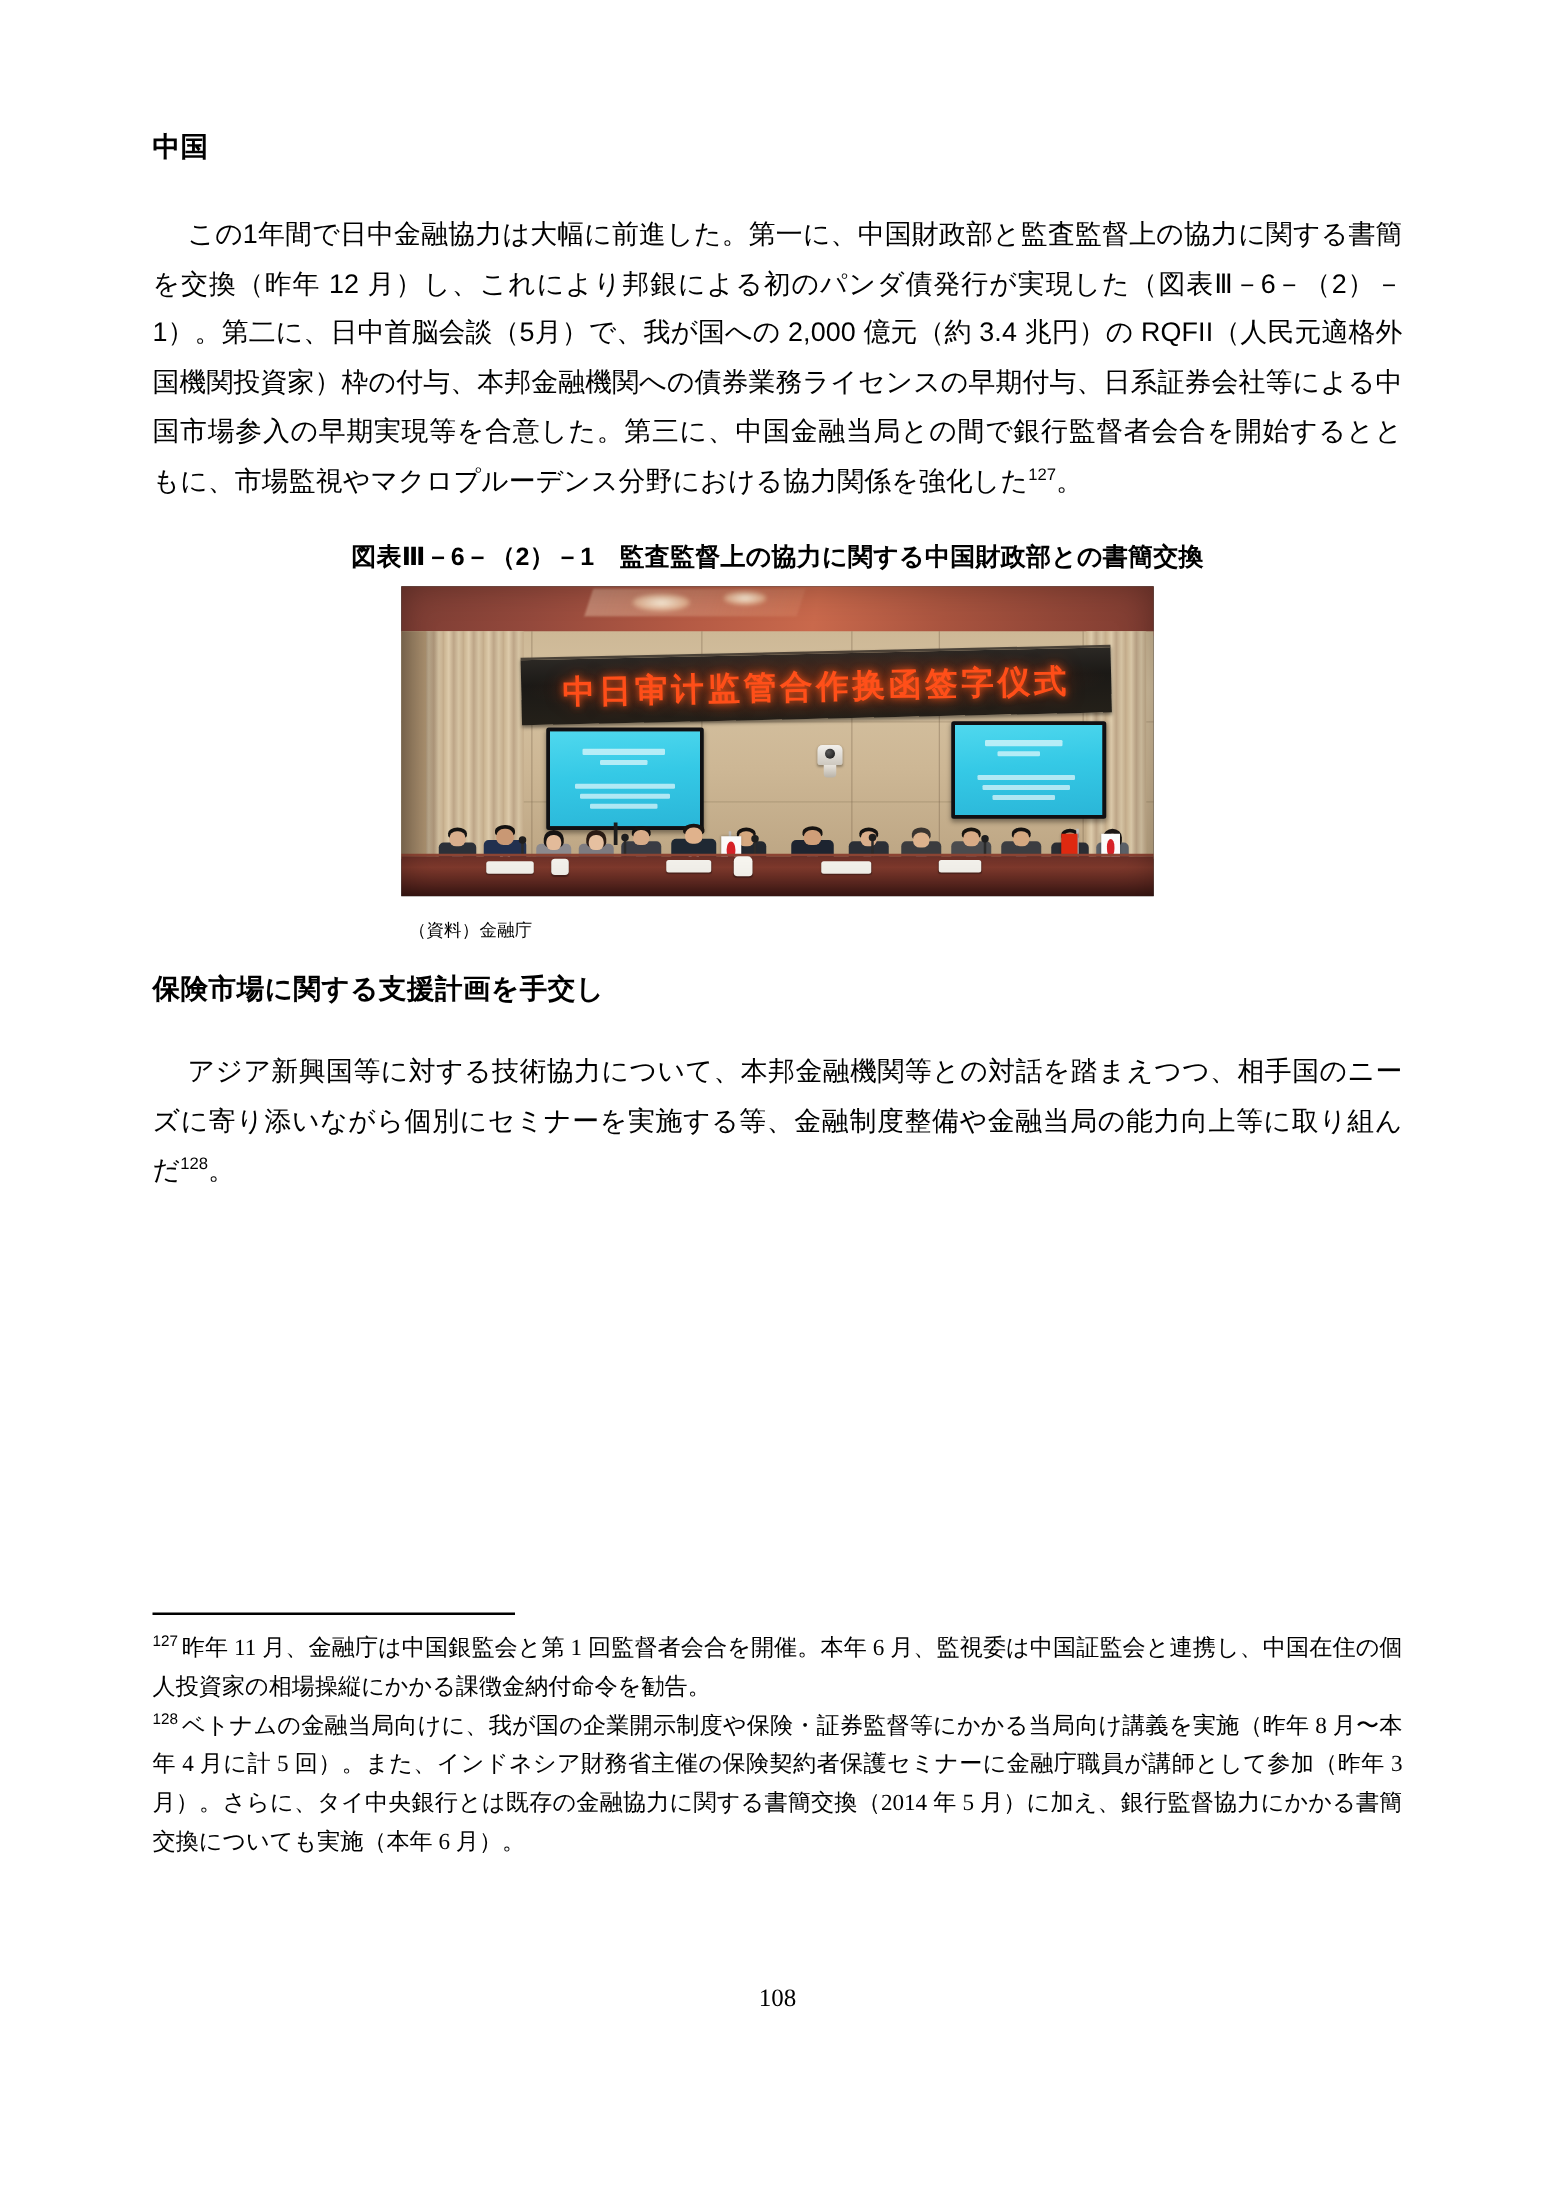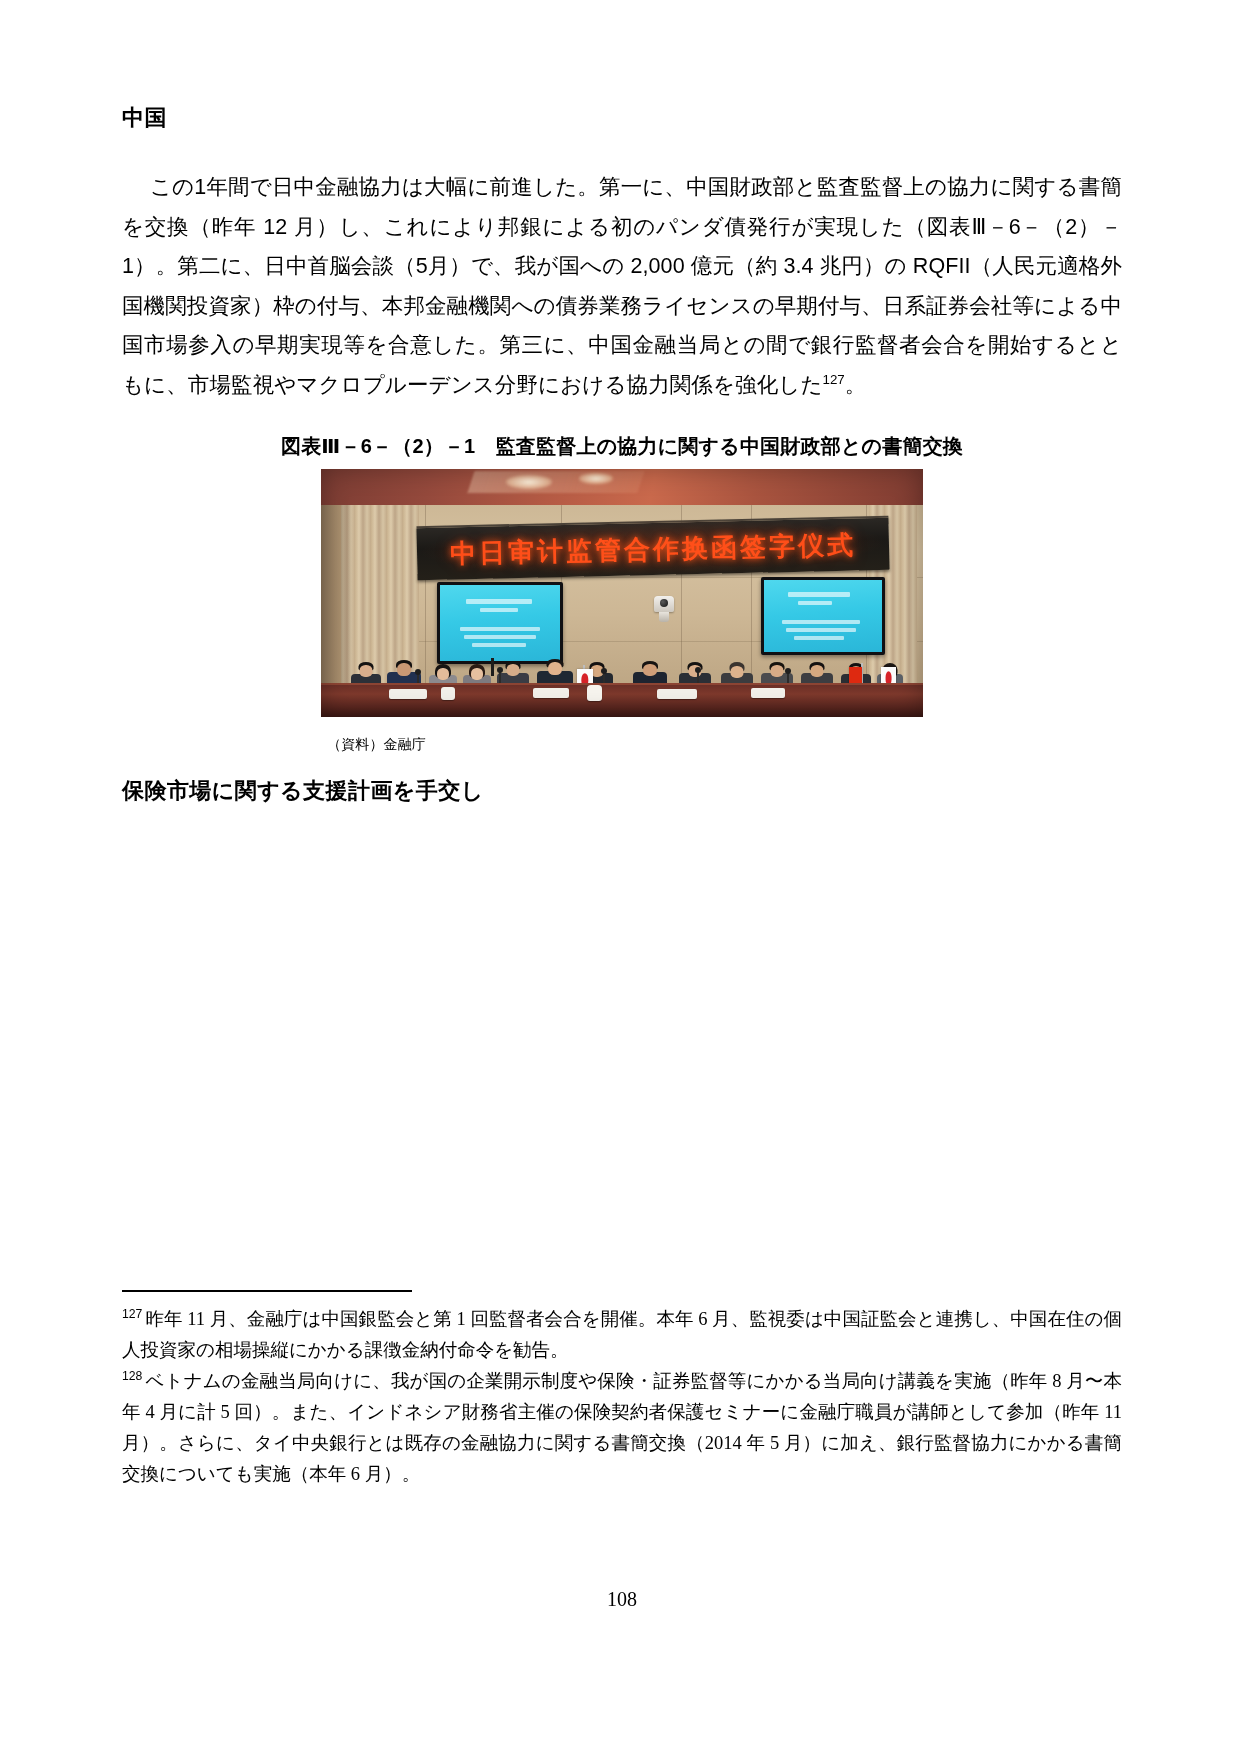--- a/index.html
+++ b/index.html
@@ -532,26 +532,27 @@
 
         <div class="ph photo-vignette"></div>
       </div>
 
       <div class="figure-source">（資料）金融庁</div>
     </div>
 
     <h2 class="section-heading" id="heading-asia">保険市場に関する支援計画を手交し</h2>
 
     <div class="body-block" id="para-asia">
+      <p class="para"><span>アジア新興国等に対する技術協力について、本邦金融機関等との対話を踏まえつつ、相手国のニーズに寄り添いながら個別にセミナーを実施する等、金融制度整備や金融当局の能力向上等に取り組んだ</span><sup class="lat">128</sup><span>。</span></p>
     </div>
 
     <div id="footnotes">
       <div class="footnote-rule"></div>
 
       <p class="footnote"><span class="fn-num lat">127</span><span>昨年 11 月、金融庁は中国銀監会と第 1 回監督者会合を開催。本年 6 月、監視委は中国証監会と連携し、中国在住の個人投資家の相場操縦にかかる課徴金納付命令を勧告。</span></p>
 
-      <p class="footnote"><span class="fn-num lat">128</span><span>ベトナムの金融当局向けに、我が国の企業開示制度や保険・証券監督等にかかる当局向け講義を実施（昨年 8 月〜本年 4 月に計 5 回）。また、インドネシア財務省主催の保険契約者保護セミナーに金融庁職員が講師として参加（昨年 11 月）。さらに、タイ中央銀行とは既存の金融協力に関する書簡交換（2014 年 5 月）に加え、銀行監督協力にかかる書簡交換についても実施（本年 6 月）。</span></p>
+      <p class="footnote"><span class="fn-num lat">128</span><span>ベトナムの金融当局向けに、我が国の企業開示制度や保険・証券監督等にかかる当局向け講義を実施（昨年 8 月〜本年 4 月に計 5 回）。また、インドネシア財務省主催の保険契約者保護セミナーに金融庁職員が講師として参加（昨年 3 月）。さらに、タイ中央銀行とは既存の金融協力に関する書簡交換（2014 年 5 月）に加え、銀行監督協力にかかる書簡交換についても実施（本年 6 月）。</span></p>
     </div>
 
     <div id="page-number">108</div>
 
   </div>
 </div>
 
 </body></html>

